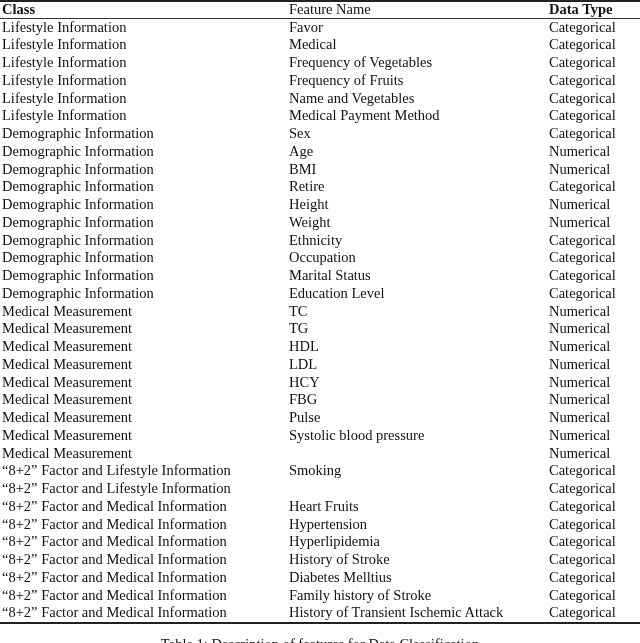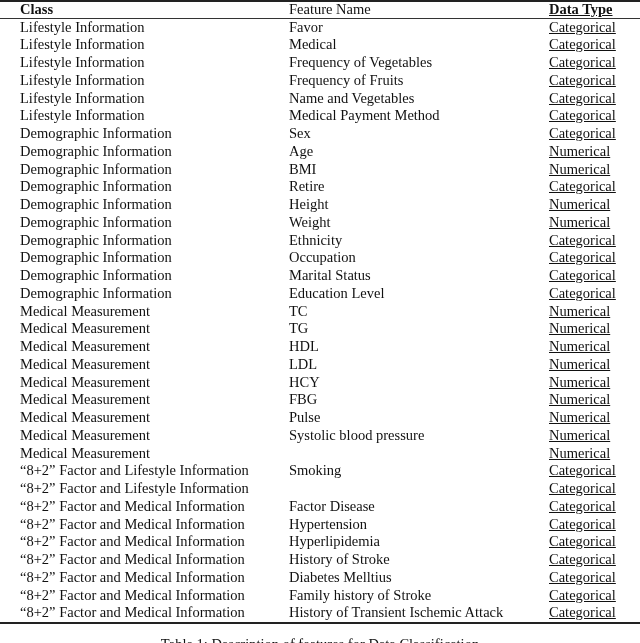--- a/index.html
+++ b/index.html
@@ -3,23 +3,23 @@
 <meta charset="utf-8">
 <style>
   html, body { margin: 0; padding: 0; background: #ffffff; }
   body { width: 640px; height: 643px; overflow: hidden; position: relative;
          font-family: "DejaVu Serif", "Liberation Serif", serif; color: #111; }
   .rule-top { position: absolute; left: 0; top: 0; width: 640px; height: 2px; background: #222; }
   .rule-mid { position: absolute; left: 0; top: 18px; width: 640px; height: 1px; background: #333; }
   .rule-bot { position: absolute; left: 0; top: 622px; width: 640px; height: 2px; background: #222; }
   .row { position: absolute; left: 0; width: 640px; height: 17.75px; font-size: 13px; line-height: 17.75px; white-space: nowrap; }
   .row span { position: absolute; top: 0; }
-  .c1 { left: 20px; }
+  .c1 { left: 2px; }
   .c2 { left: 289px; }
-  .c3 { left: 549px; text-decoration: underline; }
+  .c3 { left: 549px; }
   .hdr { font-weight: bold; top: 1px; font-size: 13px; }
   .caption { position: absolute; top: 636px; left: 0; width: 640px; text-align: center; font-size: 13px; line-height: 16px; }
   .cell { font-family: "Liberation Serif", "DejaVu Serif", serif; font-size: 14.5px; }
 </style>
 </head>
 <body>
 
 <div class="rule-top"></div>
 
 <div class="row hdr">
@@ -159,21 +159,21 @@
       <span class="c1 cell">“8+2” Factor and Lifestyle Information</span>
       <span class="c2 cell">Smoking</span>
       <span class="c3 cell">Categorical</span>
     </div>
     <div class="row" style="top: 480px;">
       <span class="c1 cell">“8+2” Factor and Lifestyle Information</span>
       <span class="c3 cell">Categorical</span>
     </div>
     <div class="row" style="top: 497.75px;">
       <span class="c1 cell">“8+2” Factor and Medical Information</span>
-      <span class="c2 cell">Factor Disease</span>
+      <span class="c2 cell">Heart Fruits</span>
       <span class="c3 cell">Categorical</span>
     </div>
     <div class="row" style="top: 515.5px;">
       <span class="c1 cell">“8+2” Factor and Medical Information</span>
       <span class="c2 cell">Hypertension</span>
       <span class="c3 cell">Categorical</span>
     </div>
     <div class="row" style="top: 533.25px;">
       <span class="c1 cell">“8+2” Factor and Medical Information</span>
       <span class="c2 cell">Hyperlipidemia</span>

